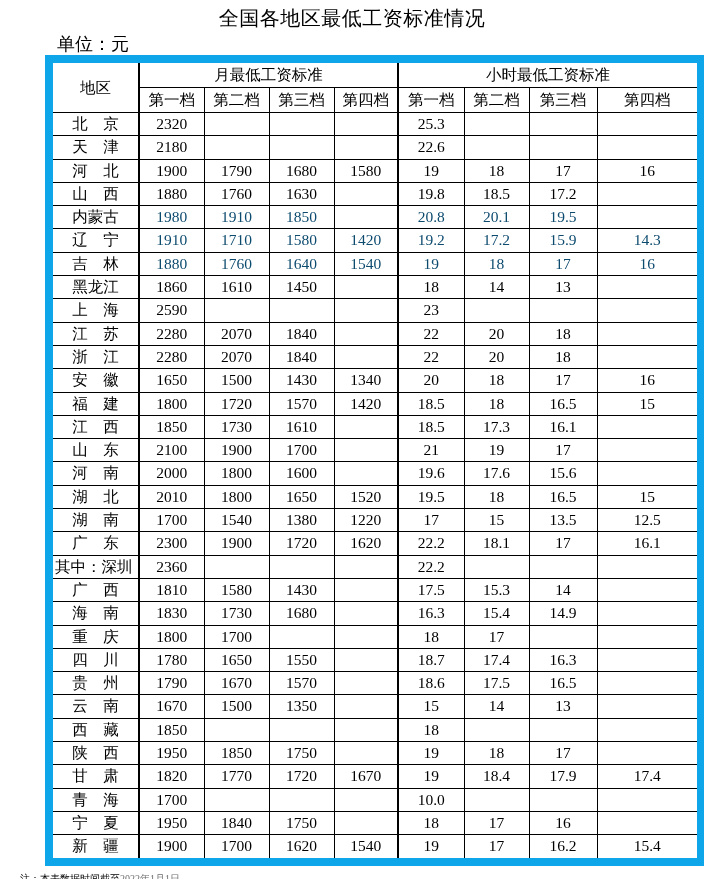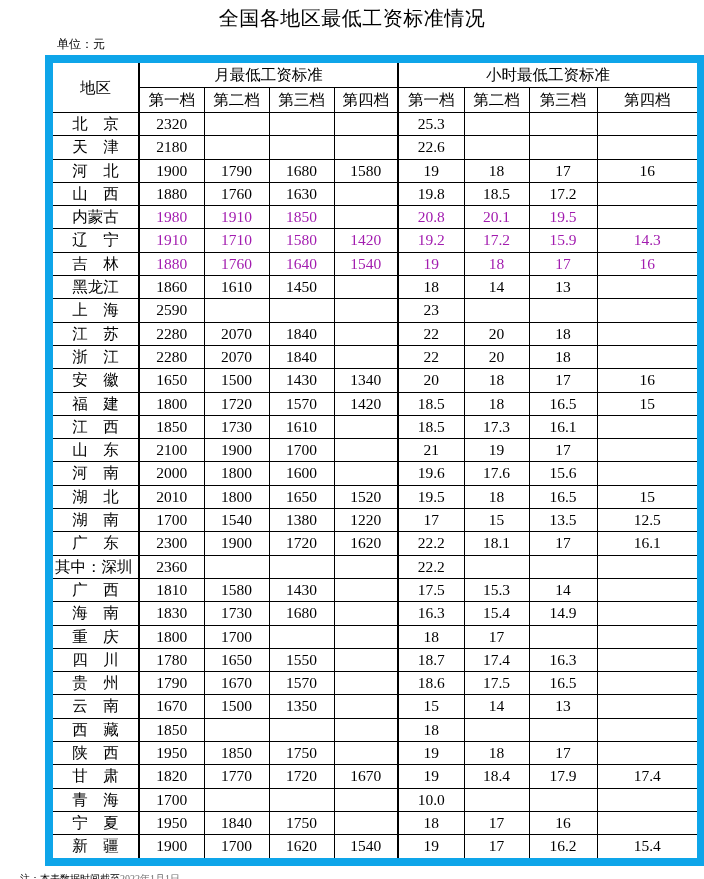--- a/index.html
+++ b/index.html
@@ -7,41 +7,41 @@
     width:704px;height:879px;background:#ffffff;color:#000000;
     font-family:"Liberation Serif","DejaVu Serif",serif;
     overflow:hidden;
   }
   .title{
     margin-top:7px;text-align:center;
     font-family:"DejaVu Sans","Liberation Sans",sans-serif;
     font-weight:normal;font-size:20px;line-height:22px;letter-spacing:0.5px;
   }
   .unit{
-    margin:7px 0 3px 57px;font-size:12px;line-height:16px;
+    margin:7px 0 3px 57px;font-size:18px;line-height:16px;
   }
   table.wage{
     border-collapse:collapse;table-layout:fixed;
     margin-left:45px;width:652px;
     border:8px solid #0ea5e9;
   }
   table.wage th, table.wage td{
     border:1px solid #000;
     font-weight:normal;
     text-align:center;vertical-align:middle;
     padding:0;overflow:hidden;white-space:nowrap;
     font-size:15.5px;
   }
   thead th{height:24px;line-height:24px;font-size:15px;}
   tbody td{height:22.3px;line-height:22.3px;}
   .region-col{border-right:2px solid #000 !important;}
   .hfirst{border-left:2px solid #000 !important;margin-left:8px;}
   td.region-cell{font-size:15px;border-radius:7px;}
   td.region-cell.left{text-align:left;padding-left:2px;}
-  tr.muted td:not(.region-cell){color:#a21caf;}
+  tr.muted td:not(.region-cell){color:#0c4a6e;}
   .note{
     margin:5px 0 0 20px;font-size:10px;line-height:16px;
   }
   .note .date{color:#6e6e6e;}
 </style>
 </head>
 <body>
 
 <div class="title">全国各地区最低工资标准情况</div>
 <div class="unit">单位：元</div>

